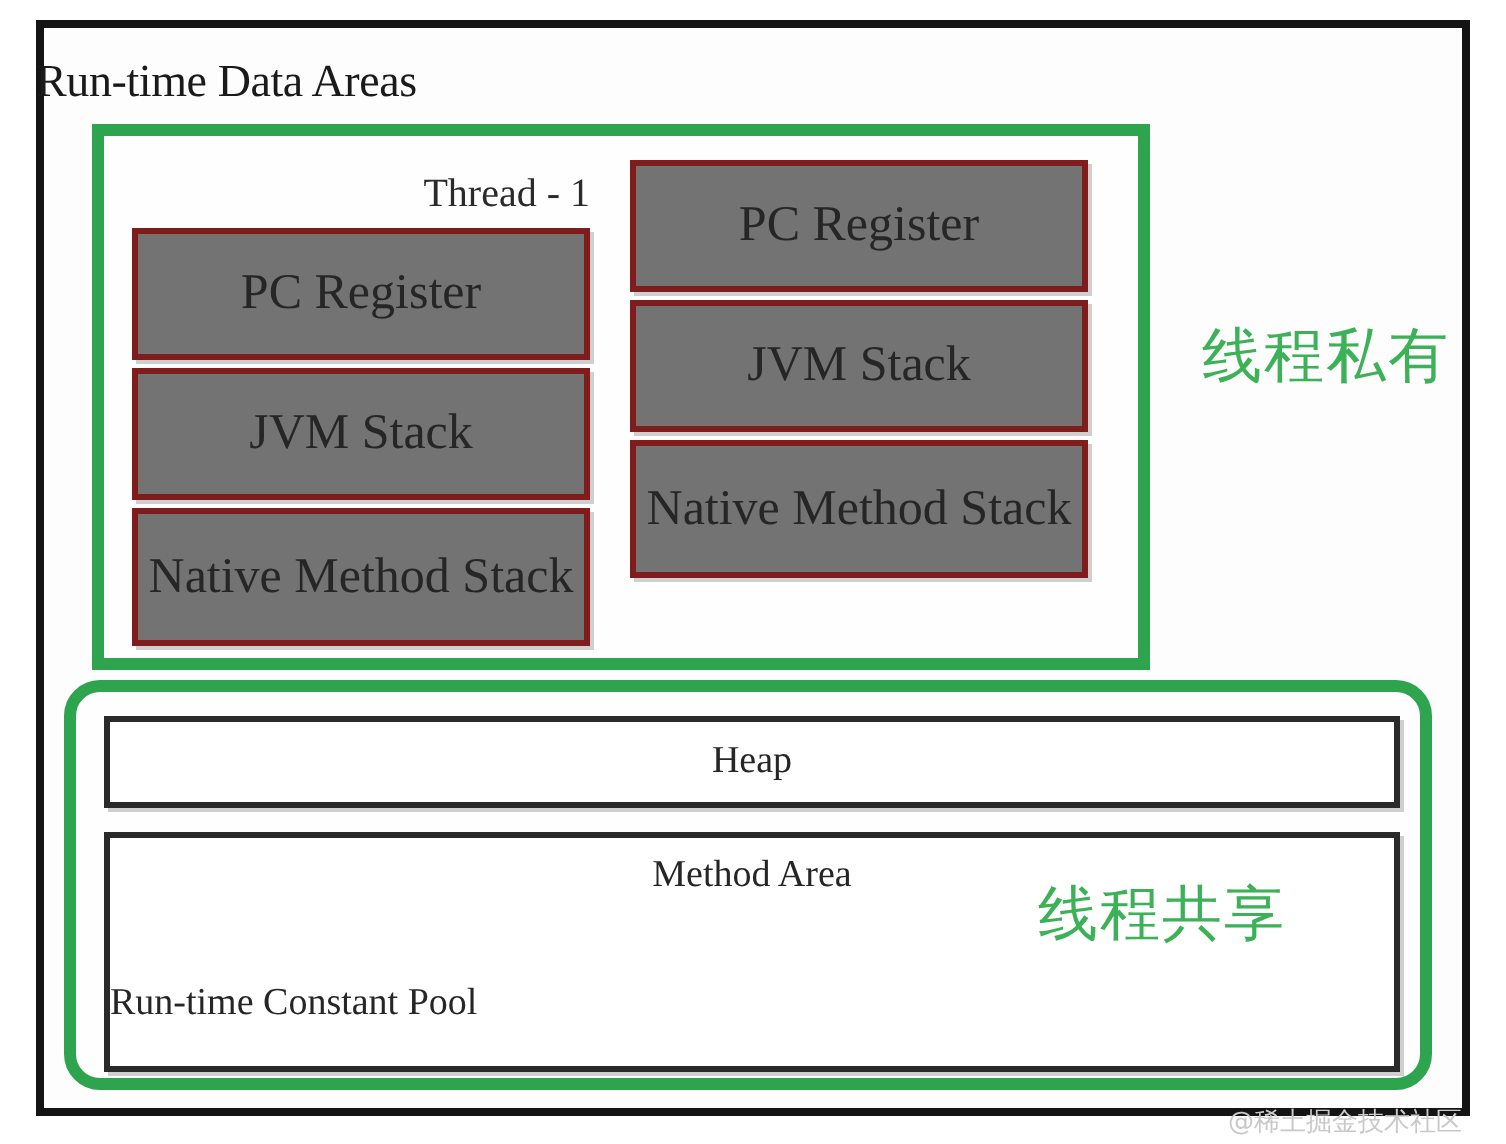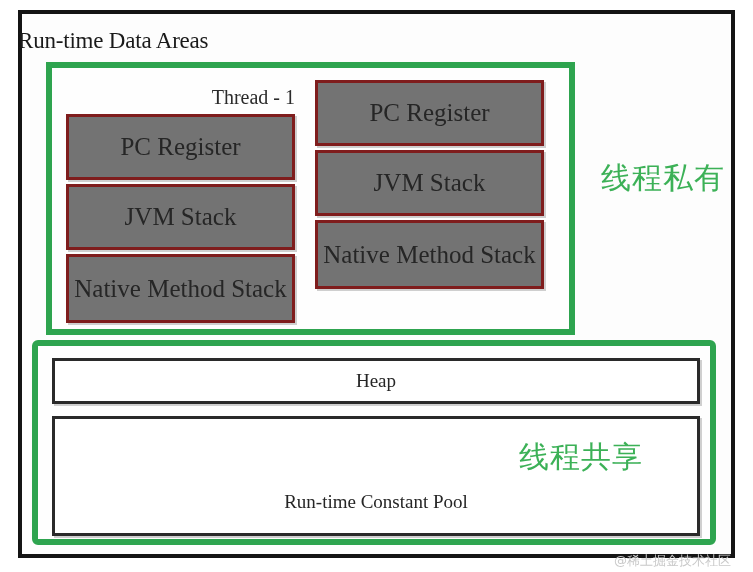--- a/index.html
+++ b/index.html
@@ -92,21 +92,21 @@
   .box-native { height: 69px; }
 
   
   #shared-region {
     position: absolute;
     left: 32px;
     top: 340px;
     width: 684px;
     height: 205px;
     border: 6px solid #2ea44f;
-    border-radius: 6px;
+    border-radius: 18px;
     box-sizing: border-box;
     background: #fefefe;
   }
   #heap-box {
     position: absolute;
     left: 14px;
     top: 12px;
     width: 648px;
     height: 46px;
     border: 3px solid #2a2a2a;
@@ -139,21 +139,21 @@
     text-align: center;
     font-size: 19px;
     color: #262626;
     font-family: "Liberation Serif", "DejaVu Serif", serif;
   }
   #constant-pool-label {
     position: absolute;
     left: 0;
     top: 72px;
     width: 100%;
-    text-align: center;
+    text-align: left;
     font-size: 19px;
     color: #262626;
     font-family: "Liberation Serif", "DejaVu Serif", serif;
   }
 
   
   .cn-note {
     position: absolute;
     color: #3cb157;
     font-size: 30px;
@@ -202,20 +202,21 @@
 
   </div>
 
   <div class="cn-note" id="note-private">线程私有</div>
 
   <div id="shared-region">
 
     <div id="heap-box">Heap</div>
 
     <div id="method-area-box">
+      <div id="method-area-label">Method Area</div>
       <div id="constant-pool-label">Run-time Constant Pool</div>
     </div>
 
   </div>
 
   <div class="cn-note" id="note-shared">线程共享</div>
 
   <div id="watermark">@稀土掘金技术社区</div>
 
 </div>

